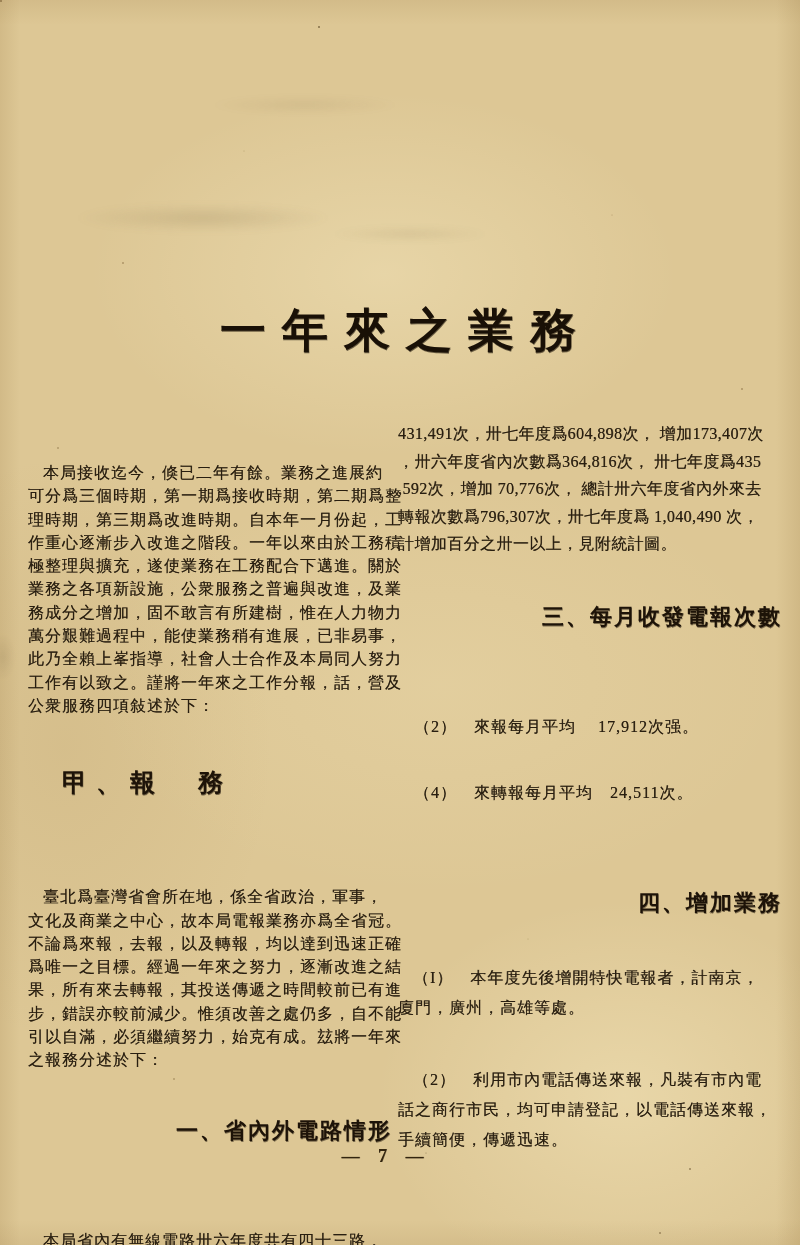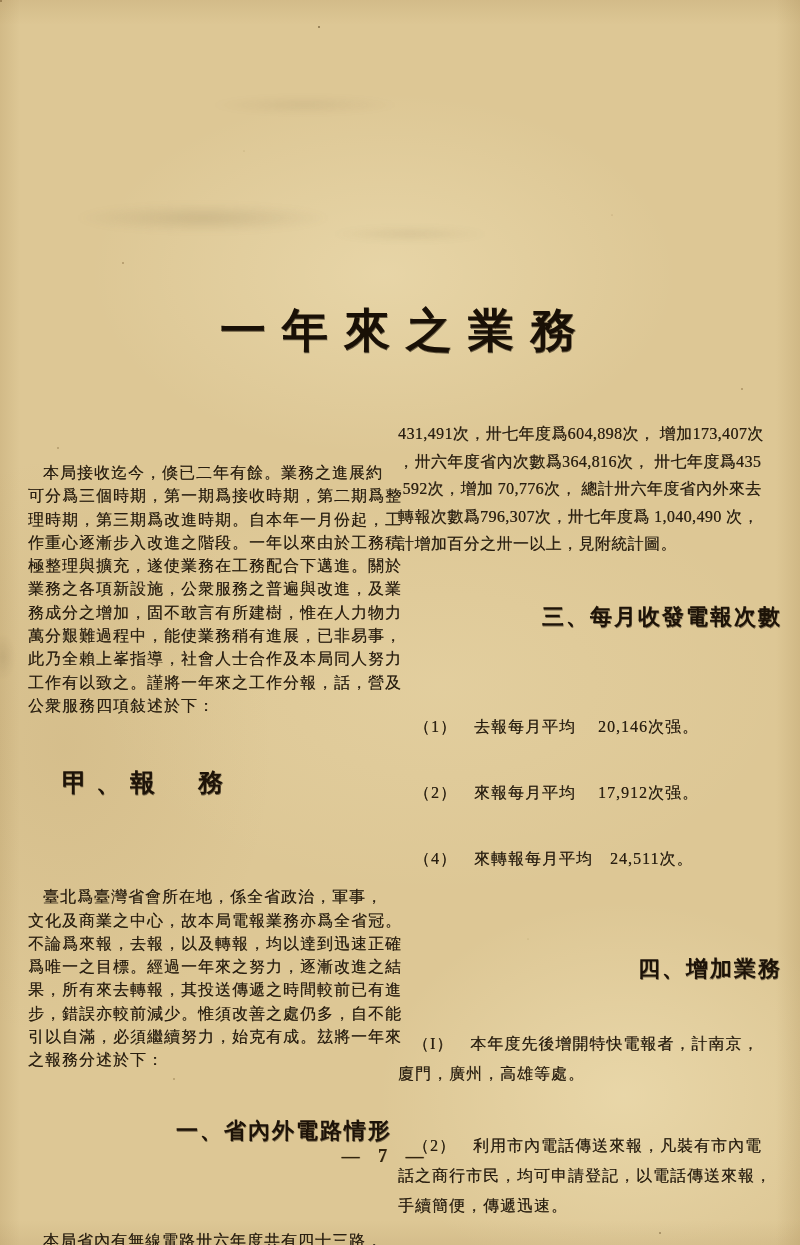--- a/index.html
+++ b/index.html
@@ -141,21 +141,20 @@
     </div>
 
     <div class="col col-right">
       <p class="para loose">431,491次，卅七年度爲604,898次， 增加173,407次
 ，卅六年度省內次數爲364,816次， 卅七年度爲435
 ,592次，增加 70,776次， 總計卅六年度省內外來去
 轉報次數爲796,307次，卅七年度爲 1,040,490 次，
 計增加百分之卅一以上，見附統計圖。</p>
       <h3 class="h-minor">三、每月收發電報次數</h3>
       <div class="stats">
-        <div class="stat-line">（1）　去報每月平均　 20,146次强。</div>
         <div class="stat-line">（2）　來報每月平均　 17,912次强。</div>
         <div class="stat-line">（4）　來轉報每月平均　24,511次。</div>
       </div>
       <h3 class="h-minor">四、增加業務</h3>
       <p class="item-para">（I）　本年度先後增開特快電報者，計南京，
 廈門，廣州，高雄等處。</p>
       <p class="item-para">（2）　利用市內電話傳送來報，凡裝有市內電
 話之商行市民，均可申請登記，以電話傳送來報，
 手續簡便，傳遞迅速。</p>
       

